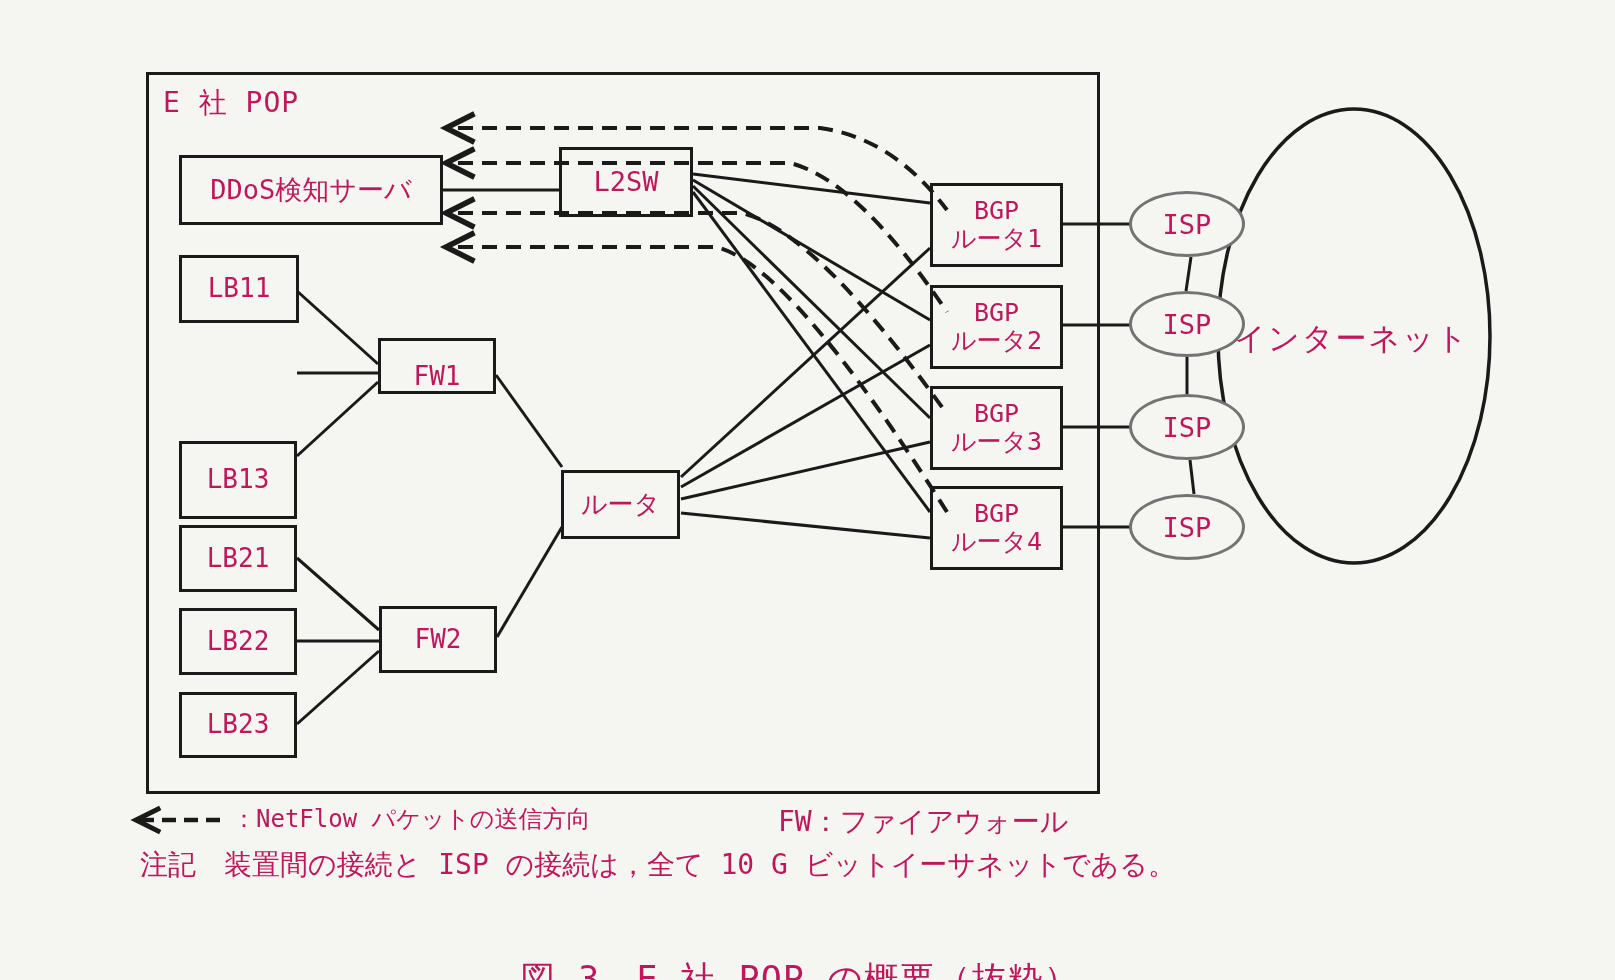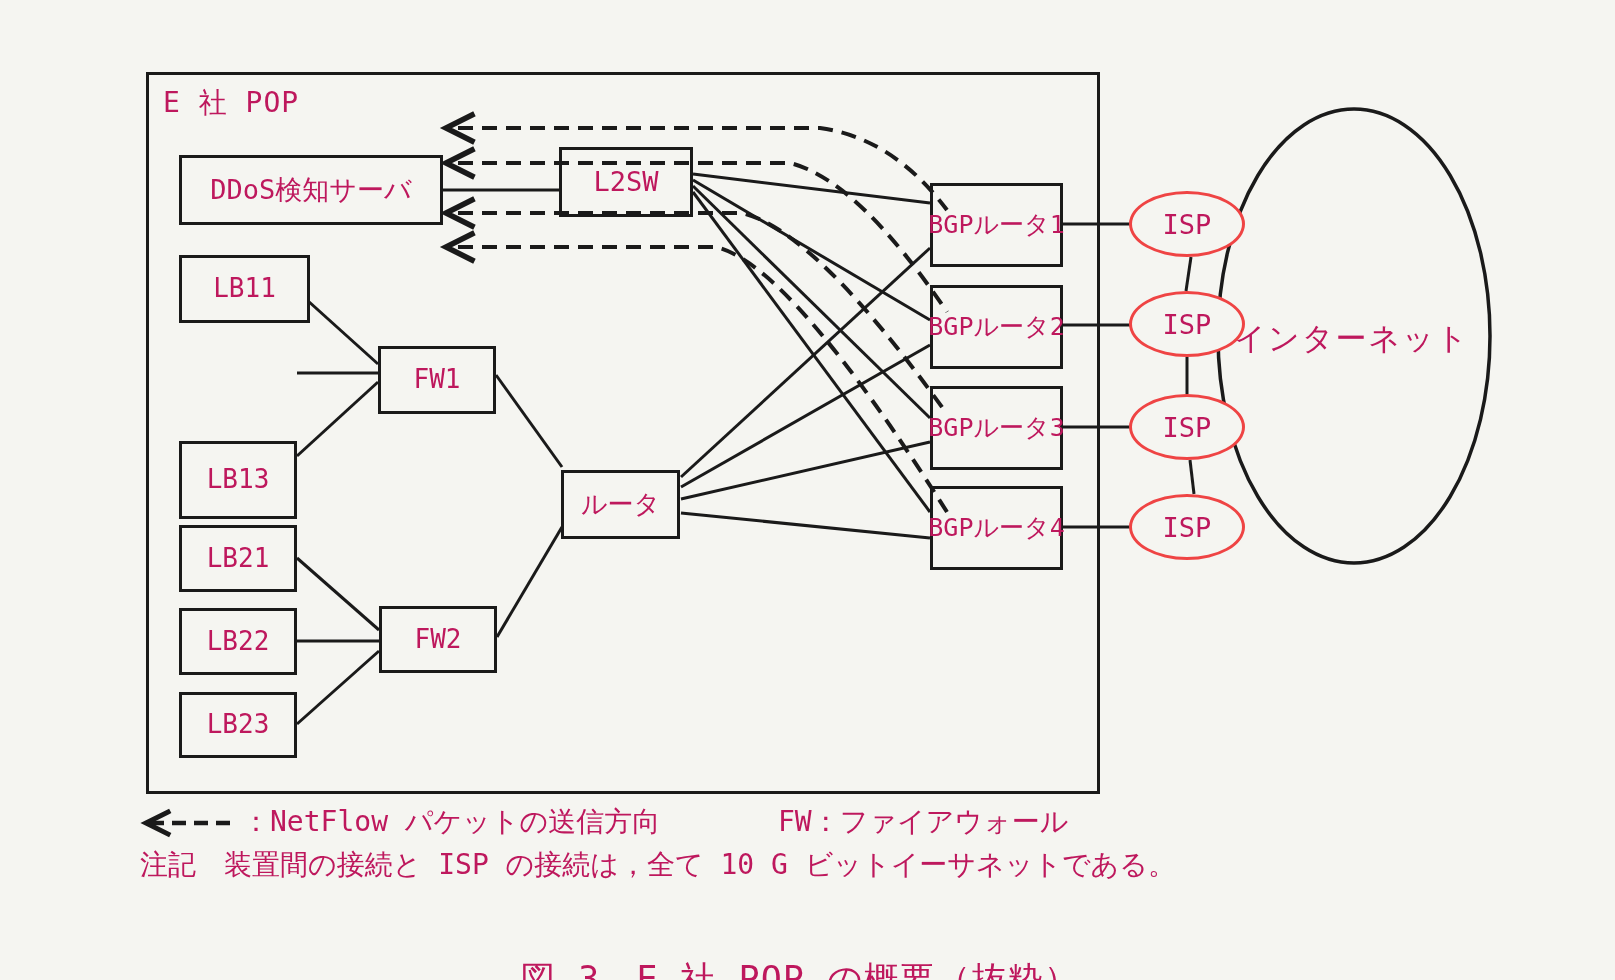--- a/index.html
+++ b/index.html
@@ -18,31 +18,31 @@
   }
   .pop-label{
     position:absolute;left:163px;top:84px;font-size:28px;letter-spacing:1px;z-index:2;
   }
   .box{
     position:absolute;border:3px solid #1a1a1a;background:#f5f5f1;
     display:flex;align-items:center;justify-content:center;
     text-align:center;font-size:26px;z-index:2;box-sizing:border-box;
     line-height:1.12;white-space:nowrap;
   }
-  .box.bgp{flex-direction:row;font-size:25px;}
+  .box.bgp{flex-direction:column;font-size:25px;}
   .ellipse{
-    position:absolute;border:3px solid #ef4444;background:#f5f5f1;
+    position:absolute;border:3px solid #737373;background:#f5f5f1;
     border-radius:50%;display:flex;align-items:center;justify-content:center;
     font-size:27px;z-index:2;box-sizing:border-box;
   }
   .internet-label{
     position:absolute;left:1228px;top:318px;width:248px;text-align:center;
     font-size:31px;letter-spacing:2px;z-index:2;
   }
-  .legend-row{position:absolute;left:140px;top:803px;font-size:28px;z-index:2;white-space:nowrap;}
+  .legend-row{position:absolute;left:130px;top:803px;font-size:24px;z-index:2;white-space:nowrap;}
   .legend-arrow{display:inline-block;vertical-align:middle;margin-right:2px;}
   .legend-fw{position:absolute;left:778px;top:803px;font-size:28px;z-index:2;white-space:nowrap;}
   .note-row{position:absolute;left:140px;top:846px;font-size:28px;z-index:2;white-space:nowrap;}
   .caption{position:absolute;left:300px;top:956px;width:1000px;text-align:center;
     font-size:35px;letter-spacing:1px;z-index:2;}
 </style>
 </head>
 <body>
 
 <div class="stage">
@@ -89,37 +89,37 @@
   </svg>
 
   <div class="box" style="left:179px;top:155px;width:264px;height:70px;font-size:27px;">
     <span>DDoS検知サーバ</span>
   </div>
 
   <div class="box" style="left:559px;top:147px;width:134px;height:70px;font-size:27px;">
     <span>L2SW</span>
   </div>
 
-  <div class="box" style="left:179px;top:255px;width:131px;height:68px;">
+  <div class="box" style="left:179px;top:255px;width:120px;height:68px;">
     <span>LB11</span>
   </div>
   <div class="box" style="left:179px;top:423px;width:118px;height:78px;margin-top:18px;">
     <span>LB13</span>
   </div>
   <div class="box" style="left:179px;top:525px;width:118px;height:67px;">
     <span>LB21</span>
   </div>
   <div class="box" style="left:179px;top:608px;width:118px;height:67px;justify-content:center;">
     <span>LB22</span>
   </div>
   <div class="box" style="left:179px;top:692px;width:118px;height:66px;">
     <span>LB23</span>
   </div>
 
-  <div class="box" style="left:378px;top:346px;width:118px;height:68px;">
+  <div class="box" style="left:378px;top:338px;width:118px;height:56px;align-items:flex-end;">
     <span>FW1</span>
   </div>
   <div class="box" style="left:379px;top:606px;width:118px;height:67px;">
     <span>FW2</span>
   </div>
 
   <div class="box" style="left:561px;top:470px;width:119px;height:69px;">
     <span>ルータ</span>
   </div>
 

